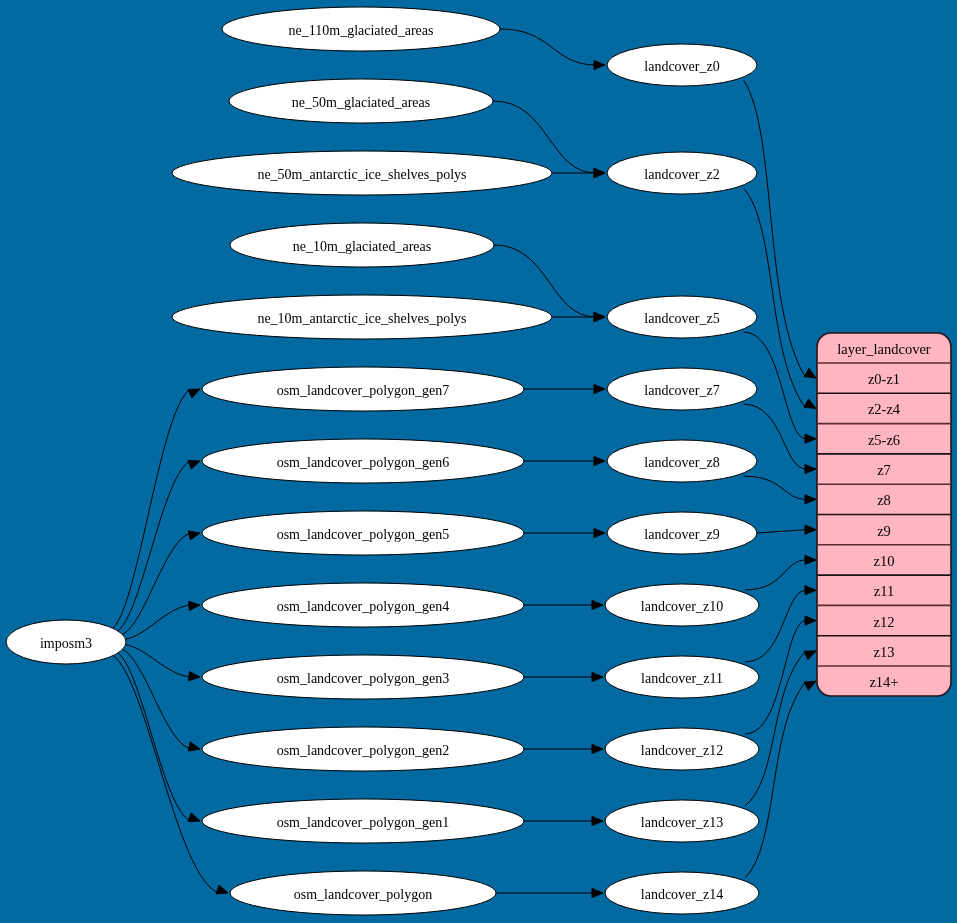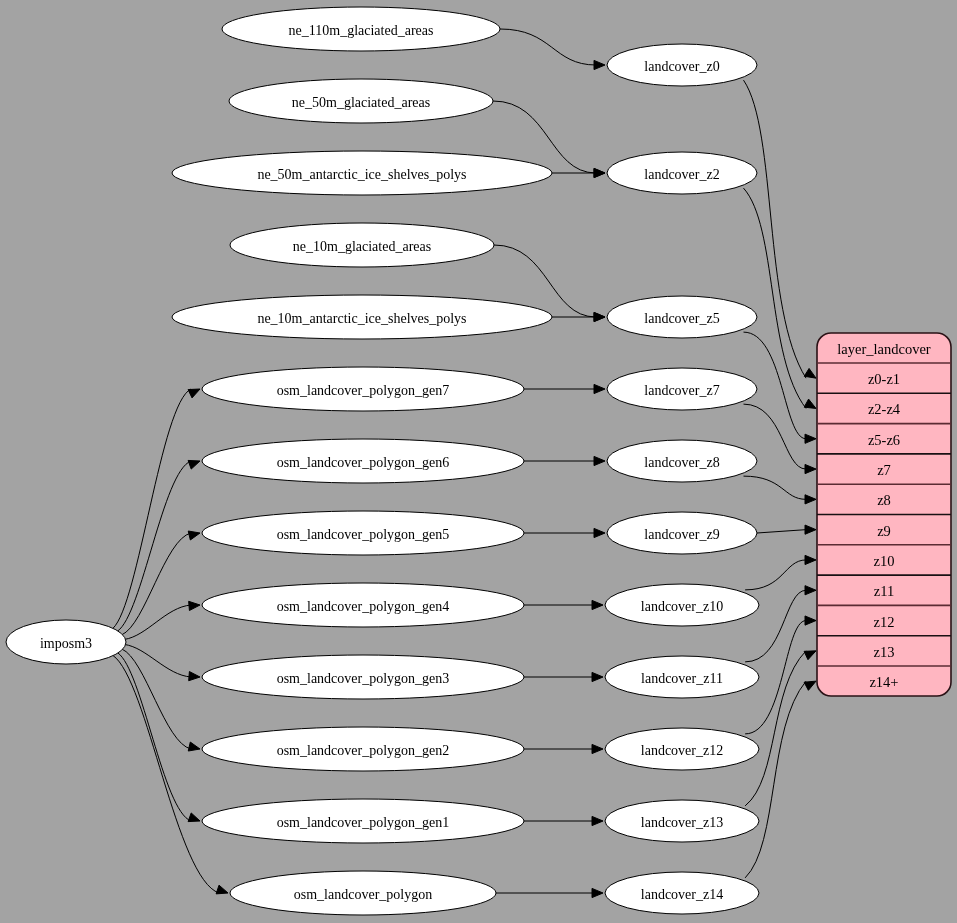--- a/index.html
+++ b/index.html
@@ -4,21 +4,21 @@
 <style>
   html, body {
     margin: 0;
     padding: 0;
     background: #ffffff;
   }
   #canvas {
     position: relative;
     width: 957px;
     height: 923px;
-    background: #a3a3a3;
+    background: #0369a1;
     overflow: hidden;
   }
   svg#graph {
     position: absolute;
     top: 0;
     left: 0;
     width: 957px;
     height: 923px;
   }
   .node-ellipse {

